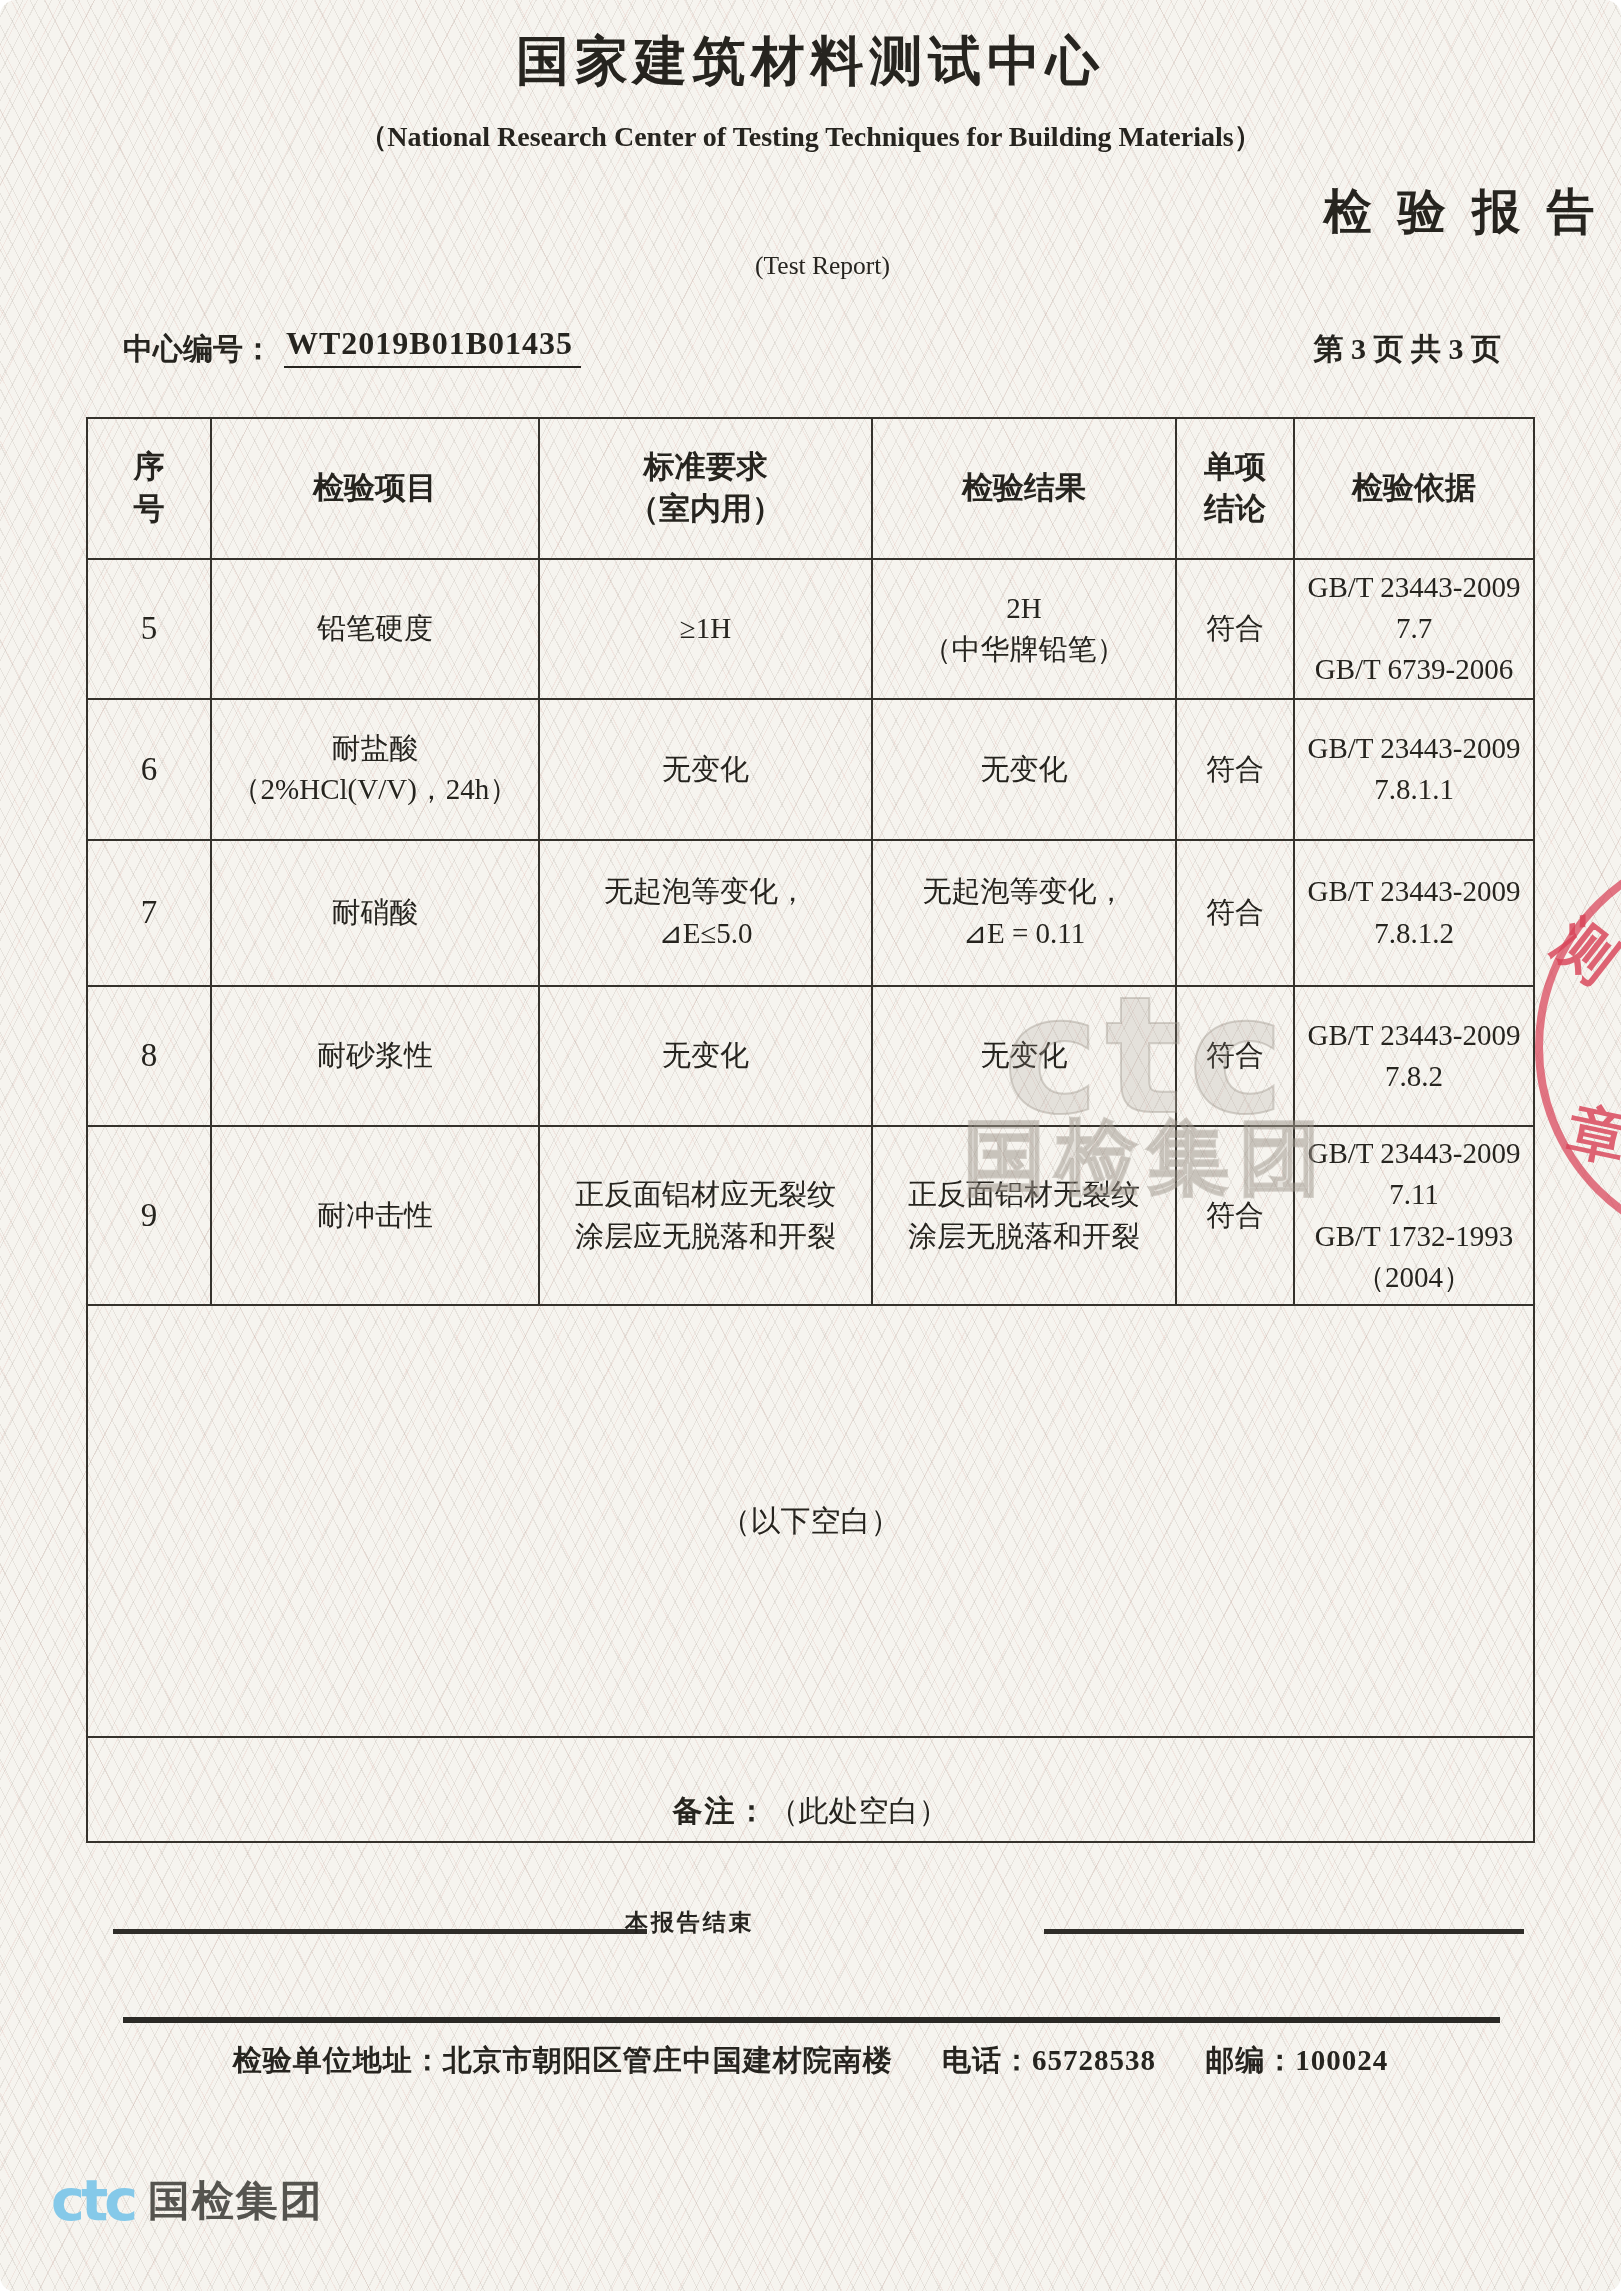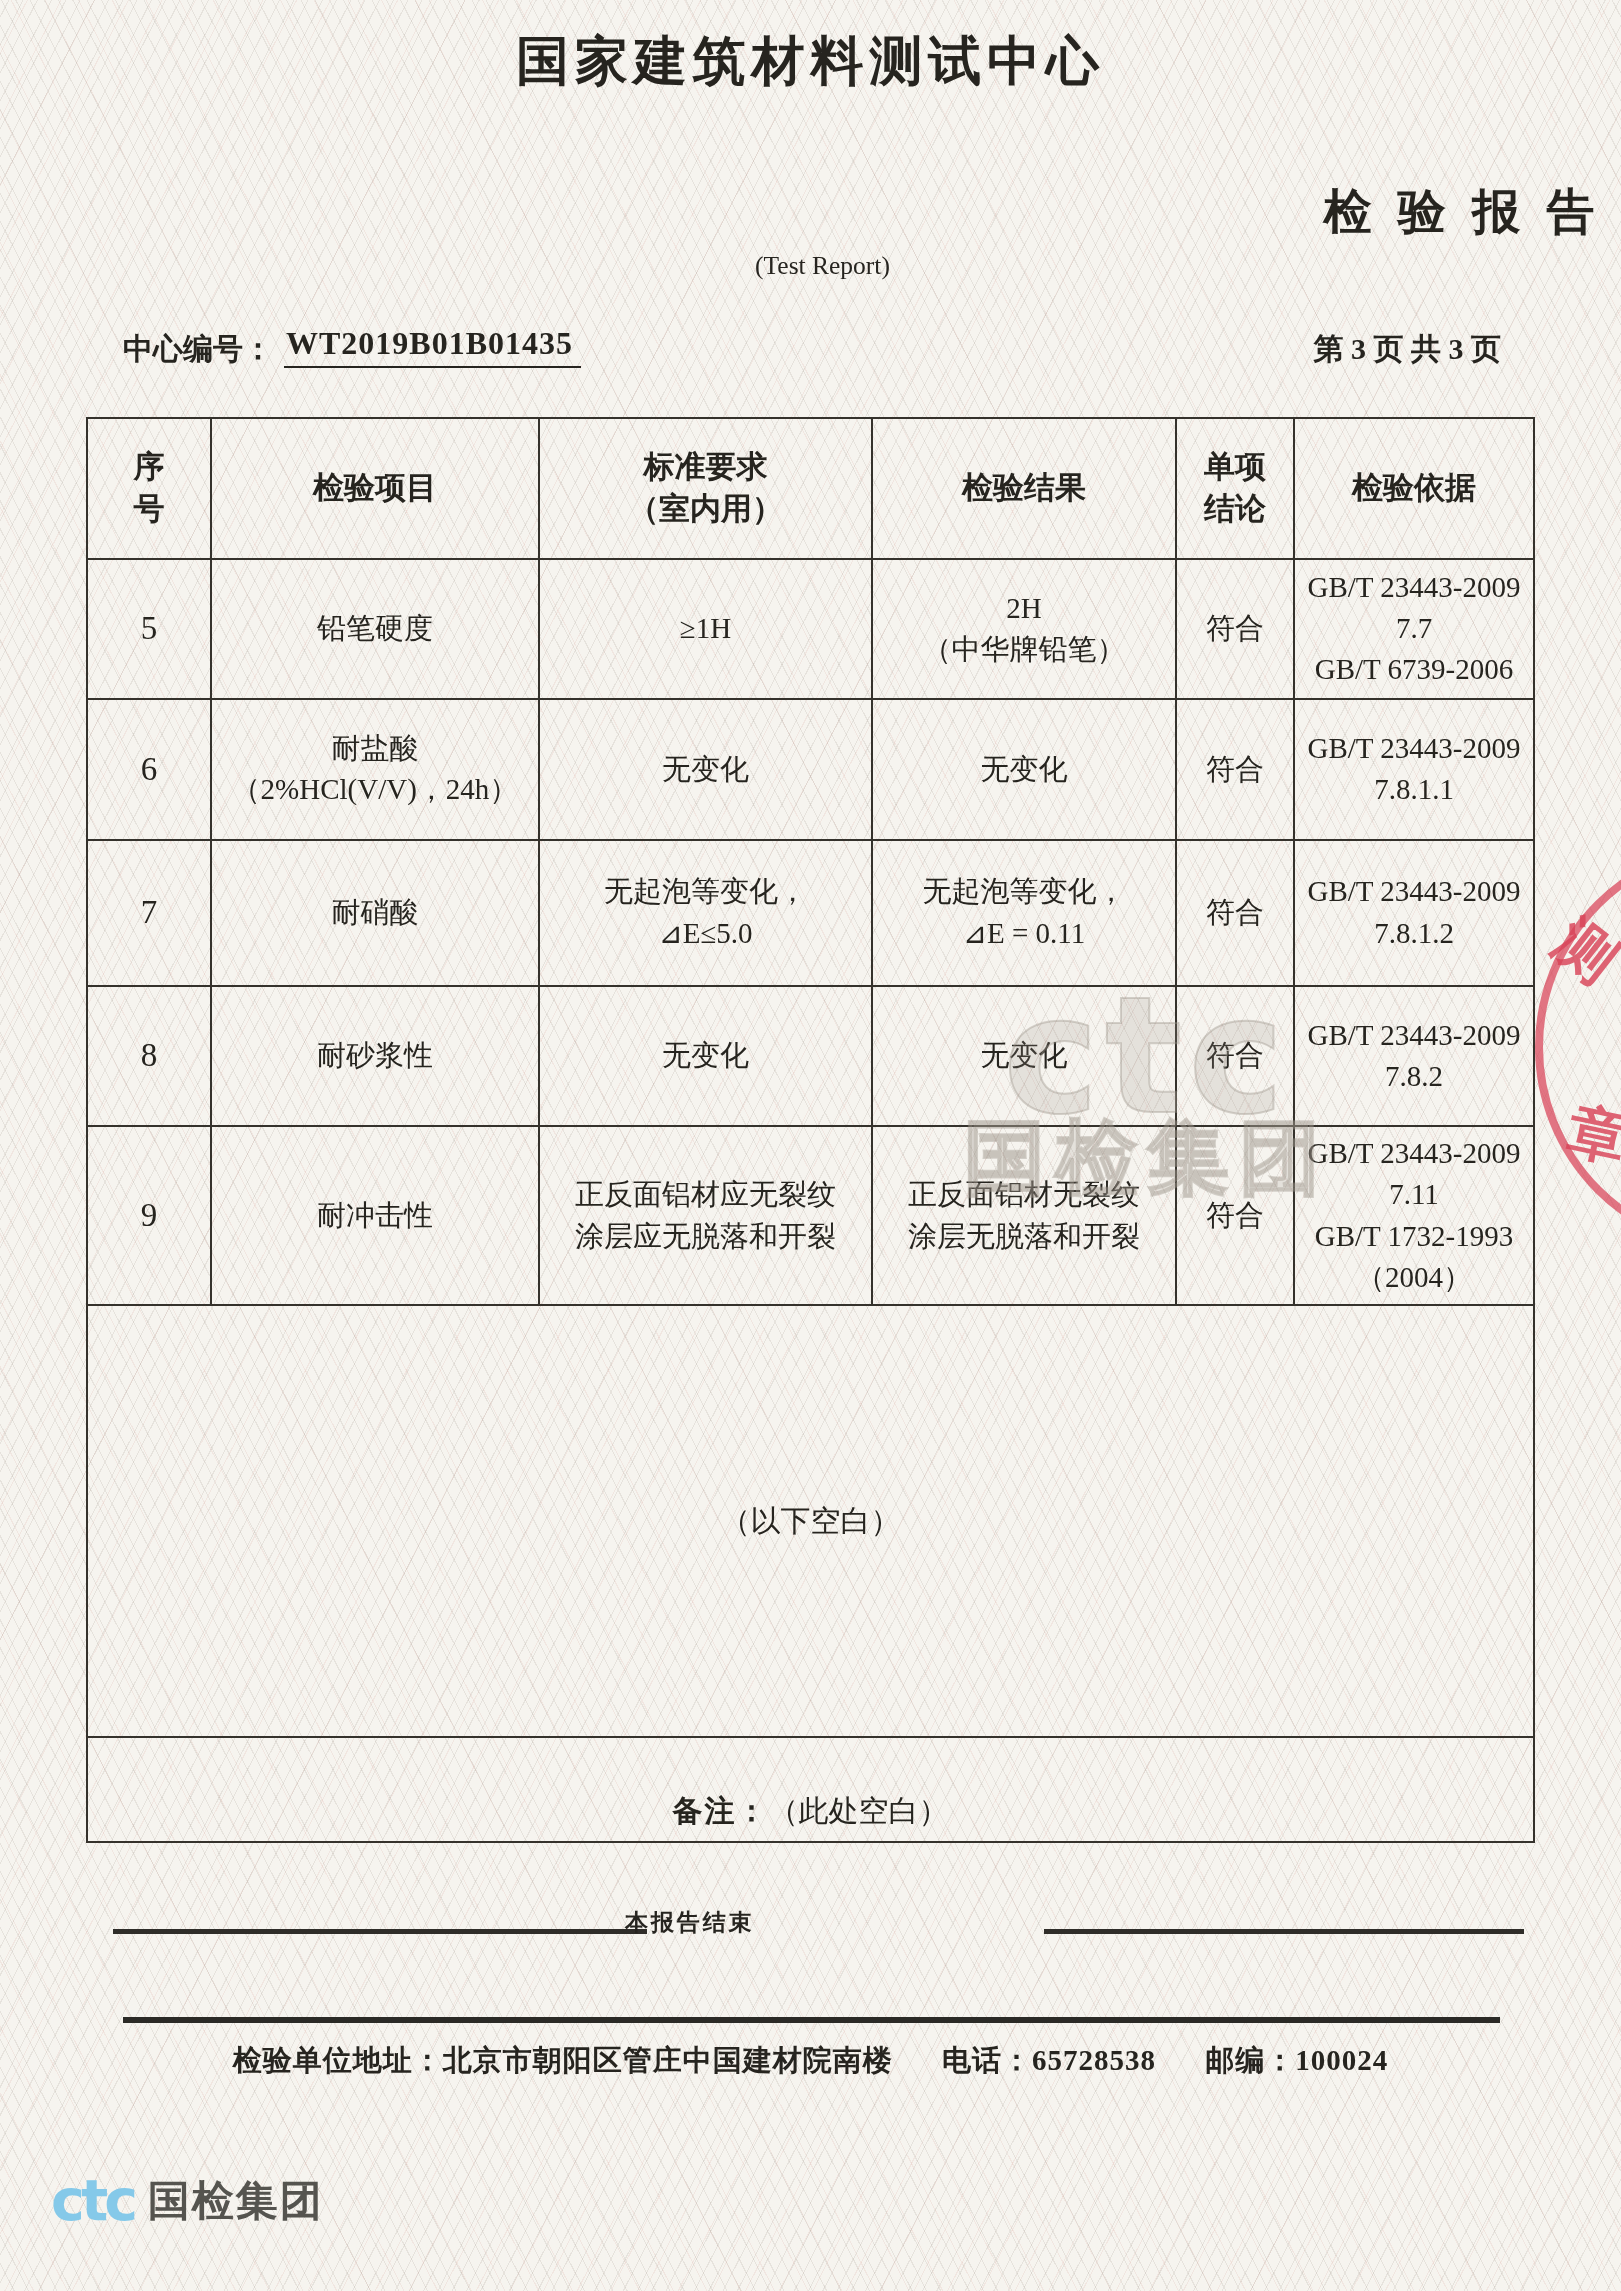--- a/index.html
+++ b/index.html
@@ -8,20 +8,21 @@
     width:1621px;height:2292px;
     background-color:#f6f4ef;
     background-image:
       repeating-linear-gradient(63deg, rgba(168,158,148,0.20) 0 1px, transparent 1px 12.7px),
       repeating-linear-gradient(-63deg, rgba(168,158,148,0.20) 0 1px, transparent 1px 12.7px),
       repeating-linear-gradient(63deg, rgba(205,140,130,0.13) 0 1px, transparent 1px 30px),
       repeating-linear-gradient(-63deg, rgba(205,140,130,0.13) 0 1px, transparent 1px 30px);
     overflow:hidden;
     font-family:"Liberation Serif","DejaVu Serif",serif;
     color:#26241f;
+    border-radius:16px;
   }
   .abs{position:absolute;}
   .center{text-align:center;width:100%;}
 
   .org-cn{top:25.5px;font-size:53px;font-weight:bold;letter-spacing:5.9px;}
   .org-en{top:118px;font-size:28px;font-weight:bold;}
   .report-cn{top:180px;font-size:48px;font-weight:bold;letter-spacing:0.55em;text-indent:0.55em;text-align:right;}
   .report-en{top:251px;font-size:25.5px;font-weight:normal;padding-left:12px;}
 
   .meta{top:323px;left:0;width:100%;height:49px;font-size:30px;}
@@ -74,20 +75,21 @@
   .stamp-char{color:rgba(216,67,88,0.82);font-size:59px;font-weight:bold;}
   .stamp-char.top{top:912px;left:1556px;transform:rotate(38deg);}
   .stamp-char.bottom{top:1096px;left:1568px;transform:rotate(12deg);}
 </style>
 </head>
 <body>
 
 <div class="page">
 
   <div class="abs center org-cn">国家建筑材料测试中心</div>
+  <div class="abs center org-en">（National Research Center of Testing Techniques for Building Materials）</div>
   <div class="abs center report-cn">检验报告</div>
   <div class="abs center report-en">(Test Report)</div>
 
   <div class="abs meta">
     <span class="no-label">中心编号：</span>
     <span class="no-value">WT2019B01B01435</span>
     <span class="page-info">第 3 页 共 3 页</span>
   </div>
 
   <table class="report">

